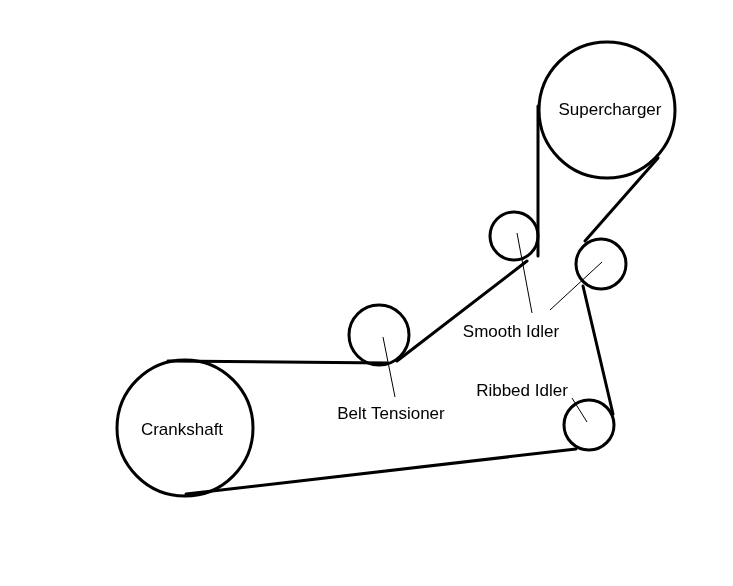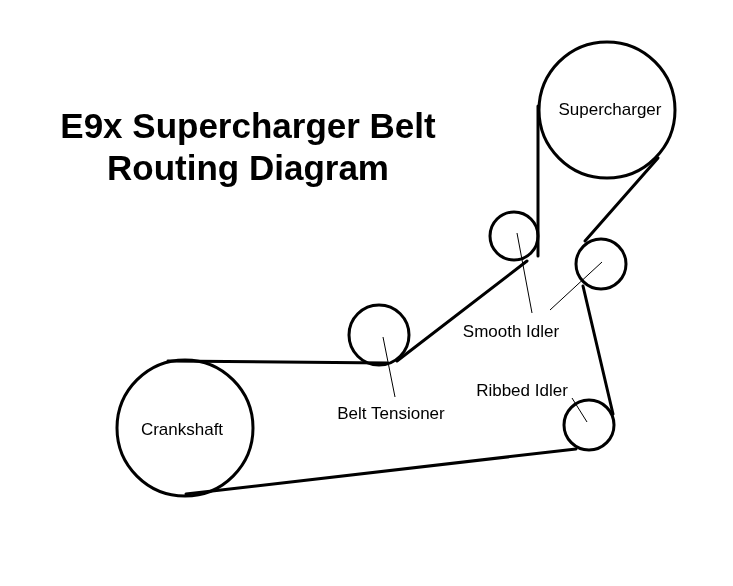--- a/index.html
+++ b/index.html
@@ -51,24 +51,20 @@
     font-family: "Liberation Sans", sans-serif;
     font-size: 17px;
     fill: var(--ink, #000000);
     text-anchor: middle;
   }
 </style>
 </head>
 <body>
 
 <div class="canvas">
-  <div class="title">
-    <div>E9x Supercharger Belt</div>
-    <div>Routing Diagram</div>
-  </div>
   <svg id="belt-svg" class="diagram-svg" width="733" height="586" viewBox="0 0 733 586">
       <circle cx="607" cy="110" r="68" class="pulley"></circle>
       <circle cx="185" cy="428" r="68" class="pulley"></circle>
       <circle cx="379" cy="335" r="30" class="pulley"></circle>
       <circle cx="514" cy="236" r="24" class="pulley"></circle>
       <circle cx="601" cy="264" r="25" class="pulley"></circle>
       <circle cx="589" cy="425" r="25" class="pulley"></circle>
       <line x1="168" y1="361" x2="388" y2="363" class="belt"></line>
       <line x1="397" y1="361" x2="527" y2="261" class="belt"></line>
       <line x1="538" y1="256" x2="538" y2="106" class="belt"></line>

